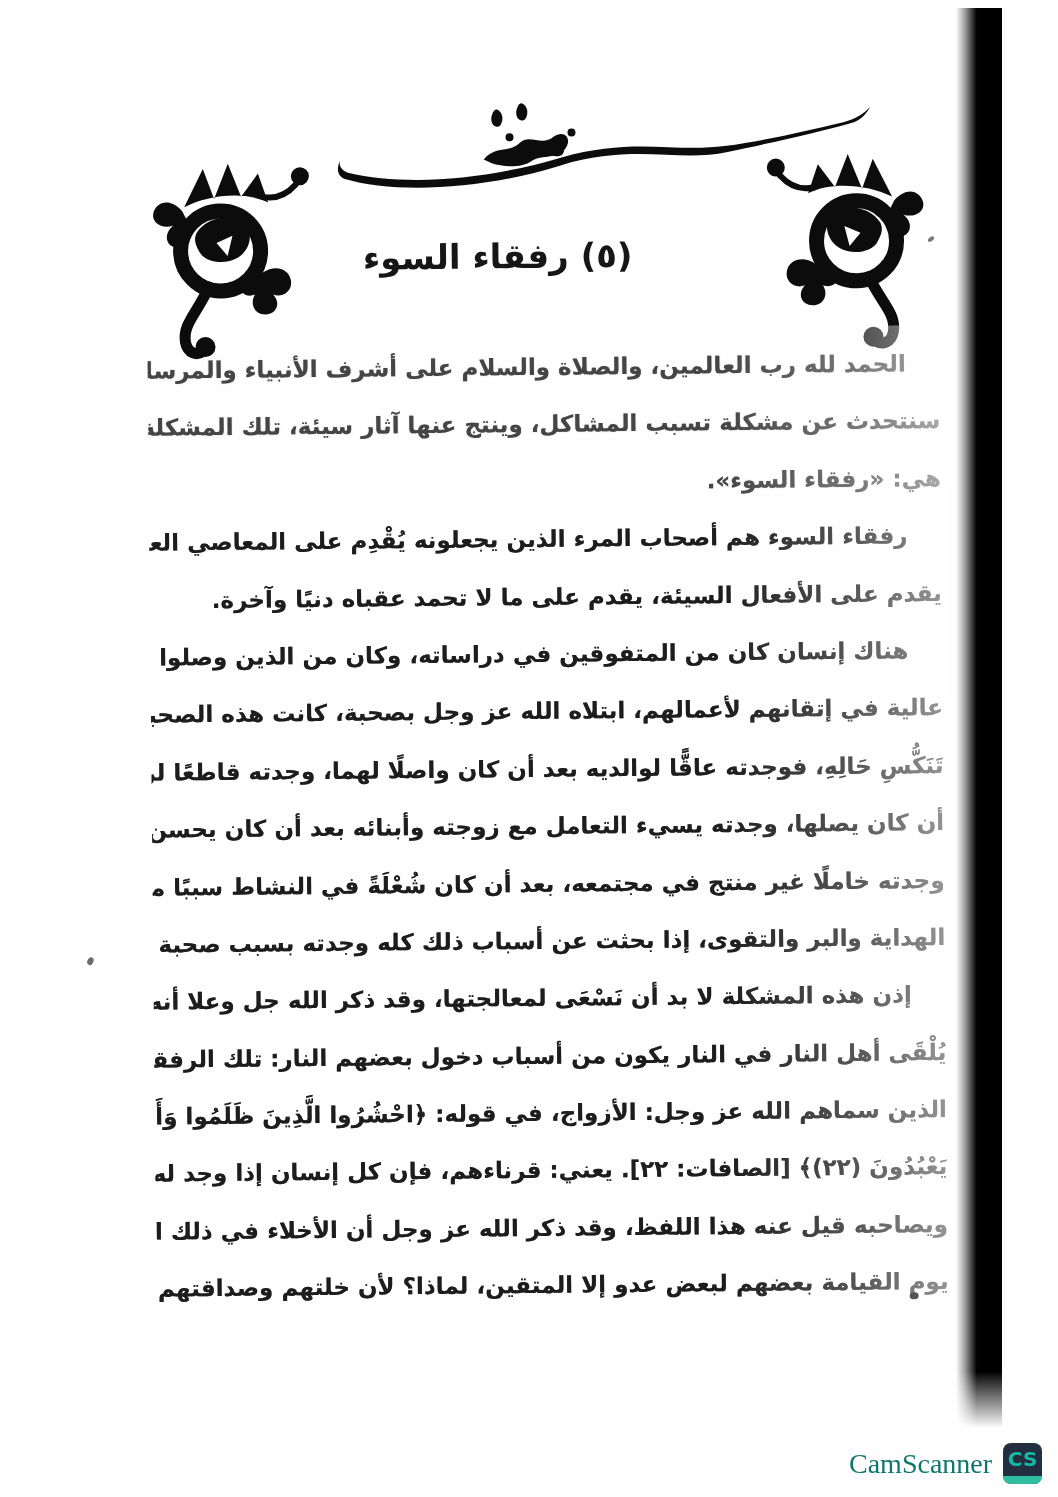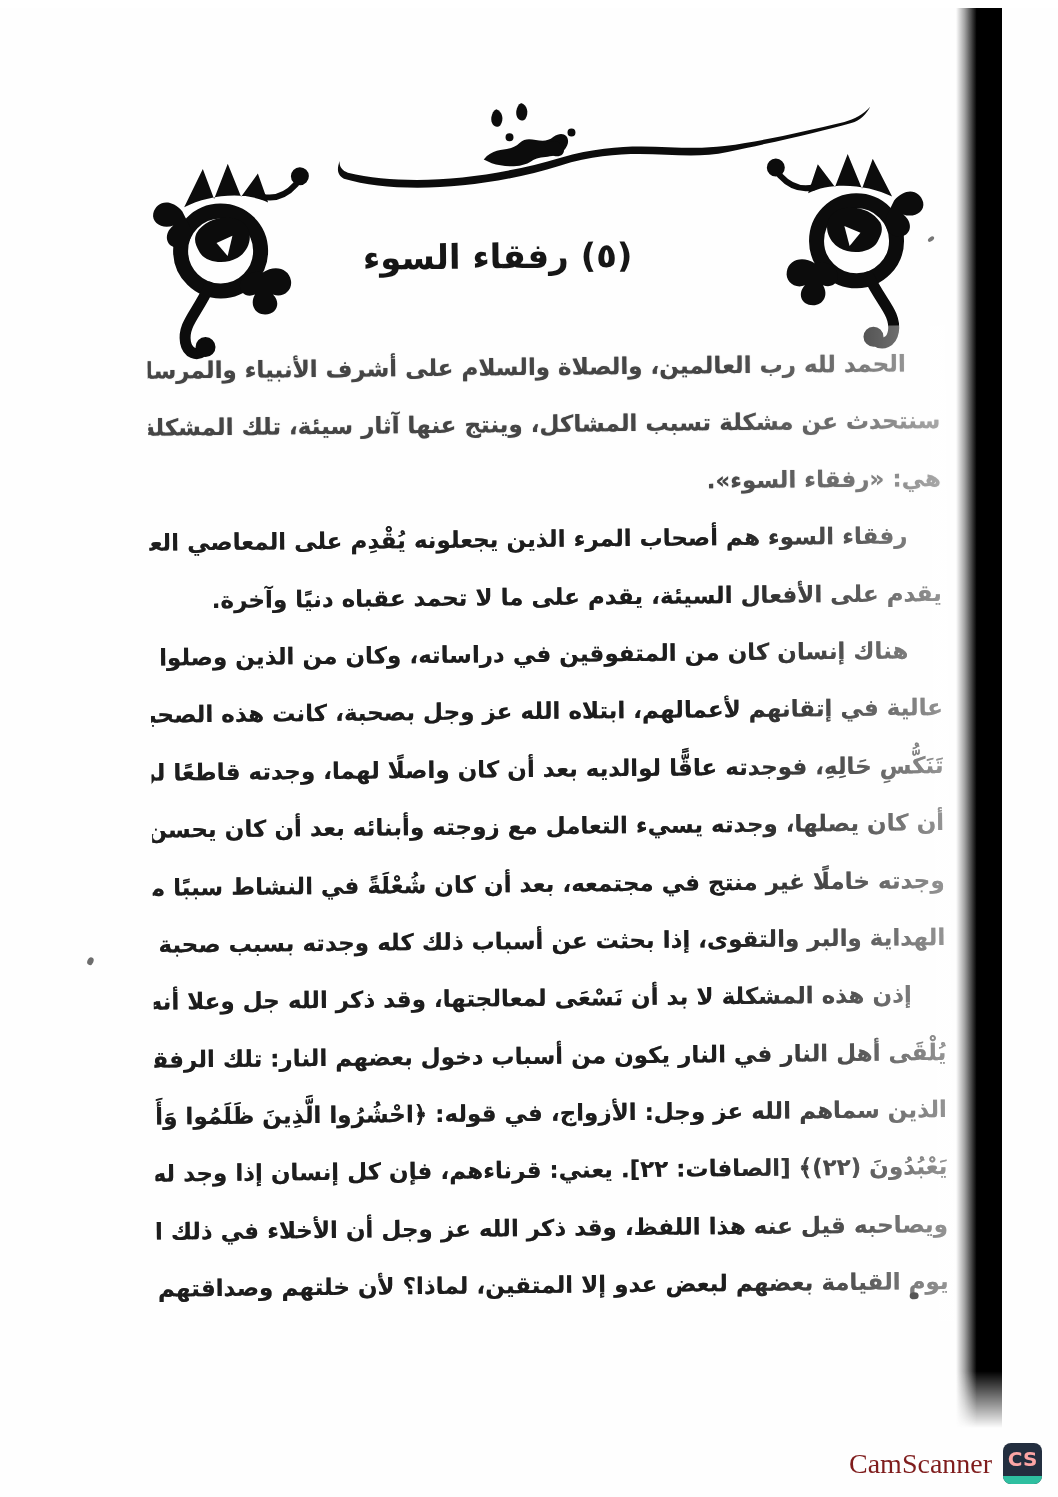--- a/index.html
+++ b/index.html
@@ -68,29 +68,29 @@
   .watermark{
     position:absolute;left:849px;top:1435px;
     display:flex;align-items:center;gap:11px;
   }
   .cs-badge{
     width:39px;height:41px;border-radius:8px;overflow:hidden;
     background:#232e3f;position:relative;flex:0 0 auto;
   }
   .cs-badge .cs-text{
     display:block;width:100%;height:33px;line-height:33px;text-align:center;
-    color:#fca5a5;font-weight:bold;font-size:20px;font-family:"DejaVu Sans",sans-serif;
+    color:#14b8a6;font-weight:bold;font-size:20px;font-family:"DejaVu Sans",sans-serif;
   }
   .cs-badge::after{
     content:"";position:absolute;left:0;right:0;bottom:0;height:8px;
     background:#2ebfa0;
   }
   .cs-name{
     font-family:"Liberation Serif","DejaVu Serif",serif;
-    font-size:28px;color:#7f1d1d;direction:ltr;
+    font-size:28px;color:#0f766e;direction:ltr;
   }
 </style>
 </head>
 <body>
 
 <div class="page">
 
   <div class="scan-content">
 
     <svg id="flourish" class="ornament" width="540" height="95" viewBox="0 0 540 95" aria-hidden="true">

